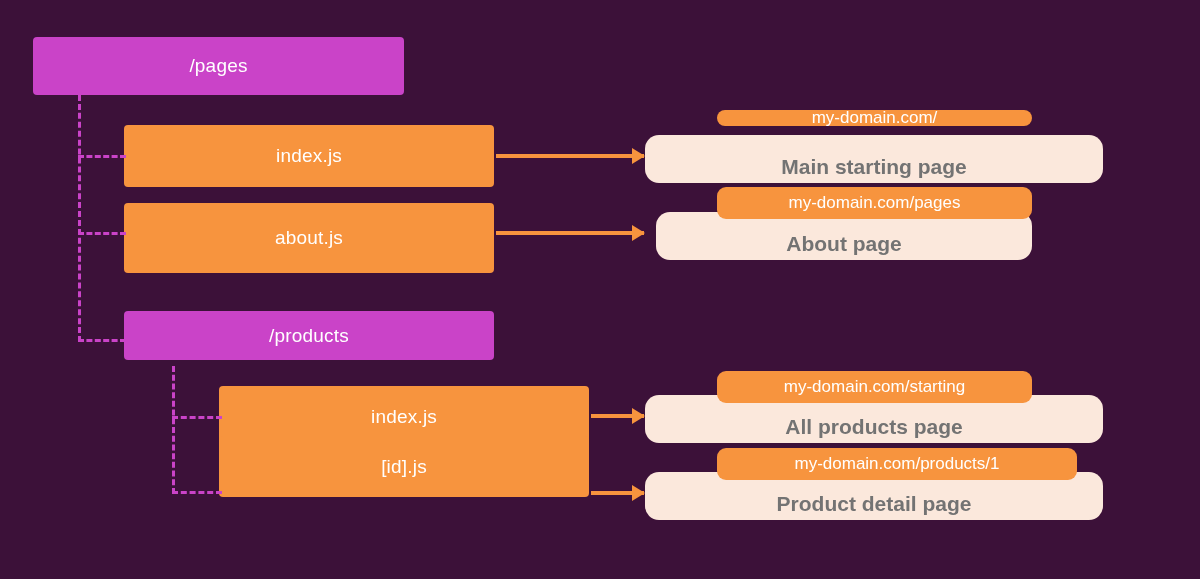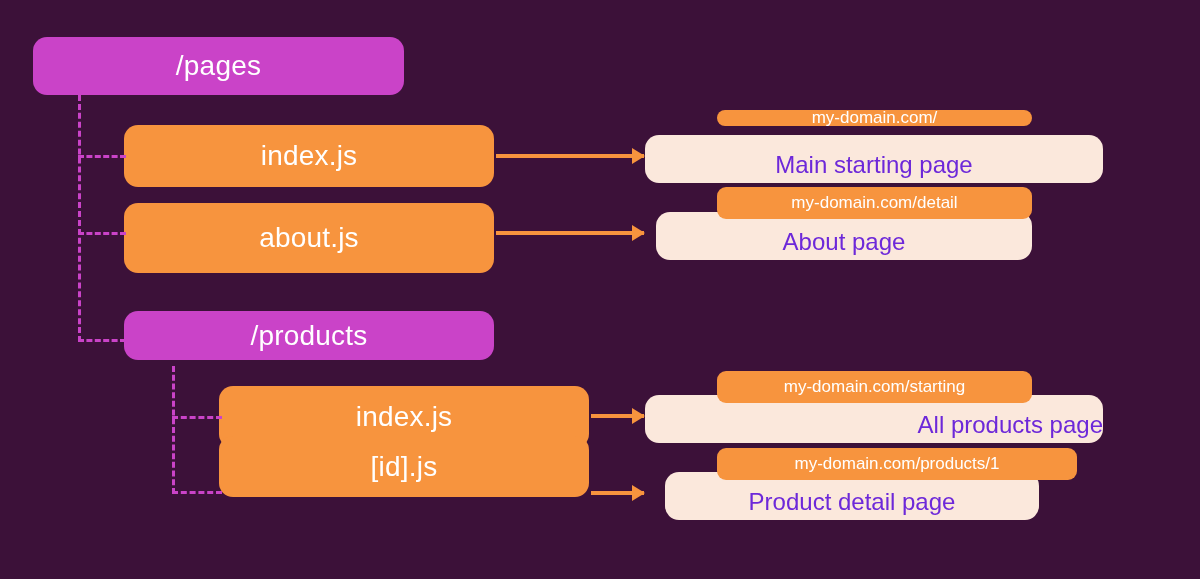--- a/index.html
+++ b/index.html
@@ -8,42 +8,43 @@
     background:#3c1139;
     font-family:"Liberation Sans", sans-serif;
     overflow:hidden;
   }
   #canvas{position:relative;width:1200px;height:579px;}
 
   .node{
     position:absolute;
     box-sizing:border-box;
     display:flex;align-items:center;justify-content:center;
-    border-radius:14px;
+    border-radius:4px;
     color:#ffffff;
-    font-size:28px;
+    font-size:19px;
     letter-spacing:.2px;
     white-space:nowrap;
   }
   .node.dir{ background:#ca43c8; }
   .node.file{ background:#f7943e; }
 
   .result{
     position:absolute;
     box-sizing:border-box;
     background:#fbe8dc;
     border-radius:14px;
     display:flex;align-items:flex-end;justify-content:center;
     padding-bottom:6px;
   }
   .result .desc{
-    font-size:24px;
-    color:#6d28d9;
+    font-size:21px;
+    color:#737373;
     white-space:nowrap;
     line-height:1;
+    font-weight:bold;
   }
   .urlpill{
     position:absolute;
     box-sizing:border-box;
     background:#f7943e;
     border-radius:9px;
     display:flex;align-items:center;justify-content:center;
     color:#ffffff;
     font-size:17px;
     white-space:nowrap;
@@ -127,30 +128,30 @@
     <span class="desc">Main starting page</span>
   </div>
   <div class="urlpill" style="left:717px; top:110px; width:315px; height:16px;">
     <span>my-domain.com/</span>
   </div>
 
   <div class="result" style="left:645px; top:212px; width:376px; height:48px;margin-left:11px;">
     <span class="desc">About page</span>
   </div>
   <div class="urlpill" style="left:717px; top:187px; width:315px; height:32px;">
-    <span>my-domain.com/detail</span>
+    <span>my-domain.com/pages</span>
   </div>
 
-  <div class="result" style="left:645px; top:395px; width:458px; height:48px;justify-content:flex-end;">
+  <div class="result" style="left:645px; top:395px; width:458px; height:48px;">
     <span class="desc">All products page</span>
   </div>
   <div class="urlpill" style="left:717px; top:371px; width:315px; height:32px;">
     <span>my-domain.com/starting</span>
   </div>
 
-  <div class="result" style="left:645px; top:472px; width:374px; height:48px;margin-left:20px;">
+  <div class="result" style="left:645px; top:472px; width:458px; height:48px;">
     <span class="desc">Product detail page</span>
   </div>
   <div class="urlpill" style="left:717px; top:448px; width:360px; height:32px;">
     <span>my-domain.com/products/1</span>
   </div>
 
 </div>
 
 </body></html>

